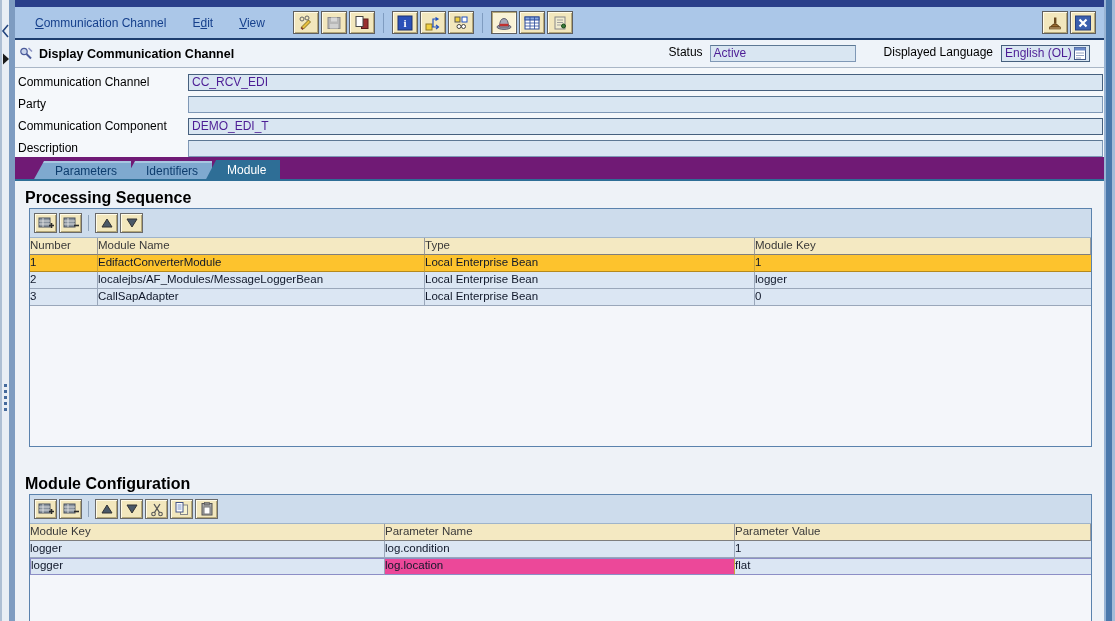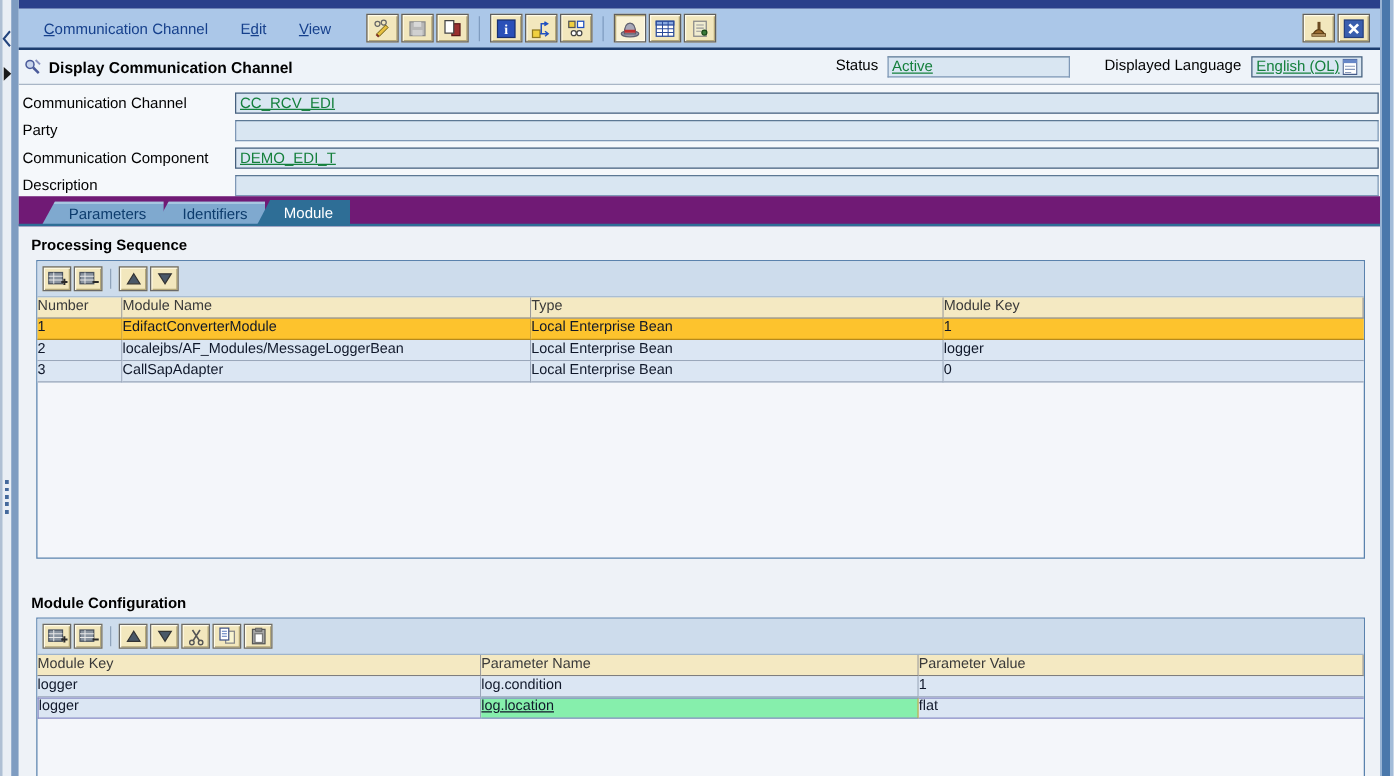--- a/index.html
+++ b/index.html
@@ -34,22 +34,22 @@
   .tbtn.pressed{background:#f9f2d6;box-shadow:inset 1px 1px 0 #b5a878,inset -1px -1px 0 #fffbe8;}
   .tb-right{margin-left:auto;display:flex;align-items:center;margin-right:6px;}
 
   
   .titlebar{height:28px;background:#eef3f9;border-bottom:1px solid #a9b6c6;
             display:flex;align-items:center;padding:0 14px 0 3px;box-sizing:border-box;flex:none;}
   .title{font-weight:bold;font-size:12.5px;color:#000;margin-left:5px;}
   .tb-label{font-size:12px;color:#000;}
   .status-group{margin-left:auto;display:flex;align-items:flex-start;}
   .field{height:17px;background:#d9e6f2;border:1px solid #7f98b6;border-top-color:#5c7894;
-         box-sizing:border-box;font-size:12px;line-height:15px;padding:0 3px;color:#15803d;
-         overflow:hidden;white-space:nowrap;text-decoration:underline;}
+         box-sizing:border-box;font-size:12px;line-height:15px;padding:0 3px;color:#4c1d95;
+         overflow:hidden;white-space:nowrap;}
   .field.filled{border-color:#46607e;}
   .status-field{width:146px;margin-left:7px;}
   .lang-label{margin-left:28px;}
   .lang-field{width:89px;margin-left:8px;display:flex;align-items:center;justify-content:space-between;}
 
   
   .formarea{height:89px;background:#f5f8fb;padding:3px 1px 0 3px;box-sizing:border-box;flex:none;}
   .frow{display:flex;align-items:center;height:22px;}
   .flabel{width:170px;font-size:12px;color:#000;flex:none;}
   .frow .field{flex:1;}
@@ -59,42 +59,42 @@
           padding-left:18px;position:relative;flex:none;}
   .tabrow::after{content:'';position:absolute;left:0;right:0;bottom:0;height:2px;background:#2e6e96;z-index:1;}
   .tab{height:20px;line-height:20px;padding:0 14px 0 22px;font-size:12px;color:#0d3c6d;
        background:linear-gradient(180deg,#a7c6e0 0 2px,#7fa9cf 2px 100%);
        clip-path:polygon(11px 0,100% 0,100% 100%,0 100%);margin-left:-7px;position:relative;cursor:default;}
   .tab:first-child{margin-left:0;}
   .tab.active{background:#2e6e96;color:#fff;height:21px;z-index:2;}
 
   
   .content{flex:1;background:#eef2f7;padding:8px 0 0 7px;box-sizing:border-box;overflow:hidden;}
-  .section-title{font-weight:bold;font-size:12px;color:#000;margin:0 0 5px 3px;height:14px;}
+  .section-title{font-weight:bold;font-size:16px;color:#000;margin:0 0 5px 3px;height:14px;}
   .section-title.second{margin-top:28px;}
   .ttable{margin-left:7px;width:1063px;border:1px solid #5a82ad;background:#f4f6fa;box-sizing:border-box;}
   .ttable.t1{height:239px;}
   .ttable.t2{height:129px;}
   .ttoolbar{height:29px;background:#cddcec;border-bottom:1px solid #9fb4ca;
             display:flex;align-items:center;padding-left:4px;box-sizing:border-box;}
   .sbtn{width:23px;height:20px;background:#f2e7bd;border:1px solid #6a6a6a;box-sizing:border-box;
         box-shadow:inset 1px 1px 0 #fffbe8,inset -1px -1px 0 #b5a878;
         display:flex;align-items:center;justify-content:center;margin-right:2px;}
   .s-sep{width:1px;height:16px;background:#8fa3ba;margin:0 6px 0 4px;}
 
   .trow{display:flex;height:17px;box-sizing:border-box;}
   .tcell{box-sizing:border-box;font-size:11.5px;line-height:15px;padding:0 0;
          border-right:1px solid #9aa7ba;border-bottom:1px solid #9aa7ba;
          background:#dbe6f3;color:#10182a;overflow:hidden;white-space:nowrap;}
   .tcell:last-child{border-right:none;}
   .thead .tcell{background:#f4e9c2;border-right:1px solid #9a9a9a;border-bottom:1px solid #7e7e7e;color:#3a3a3a;}
   .sel-row .tcell{background:#fdc32d;border-bottom-color:#b5891c;border-right-color:#c9a23e;}
   .outline-row .tcell{border-top:1px solid #8c8ec6;border-bottom:1px solid #8c8ec6;line-height:13px;}
   .outline-row .tcell:first-child{border-left:1px solid #8c8ec6;}
-  .tcell.sel-cell{background:#86efac;border-right-color:#c9a23e;text-decoration:underline;}
+  .tcell.sel-cell{background:#ec4899;border-right-color:#c9a23e;}
 
   .t1 .tcell:nth-child(1){width:68px;flex:none;}
   .t1 .tcell:nth-child(2){width:327px;flex:none;}
   .t1 .tcell:nth-child(3){width:330px;flex:none;}
   .t1 .tcell:nth-child(4){flex:1;}
   .t2 .tcell:nth-child(1){width:355px;flex:none;}
   .t2 .tcell:nth-child(2){width:350px;flex:none;}
   .t2 .tcell:nth-child(3){flex:1;}
 
   svg{display:block;}

